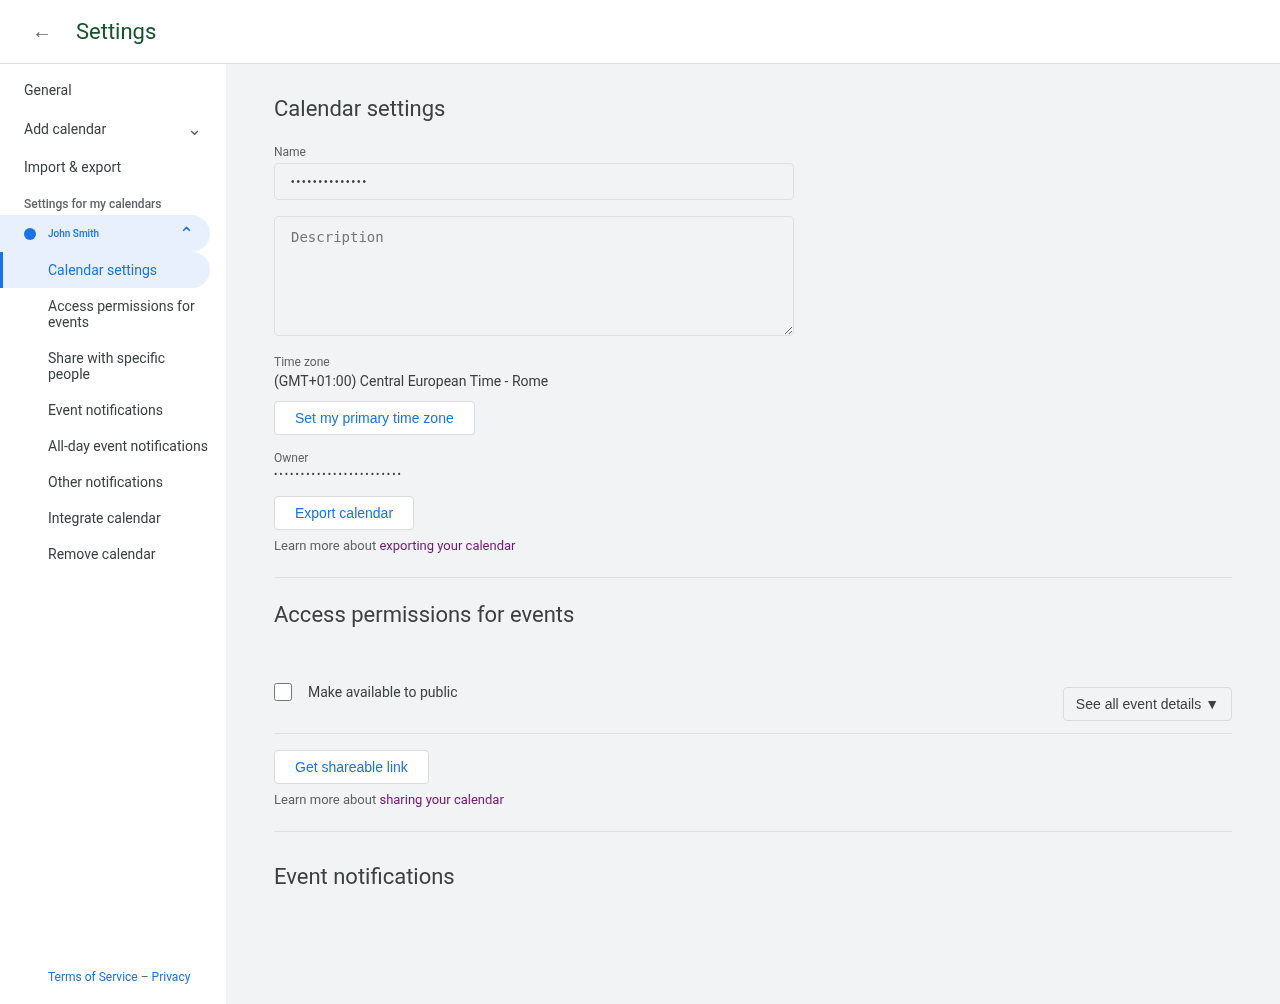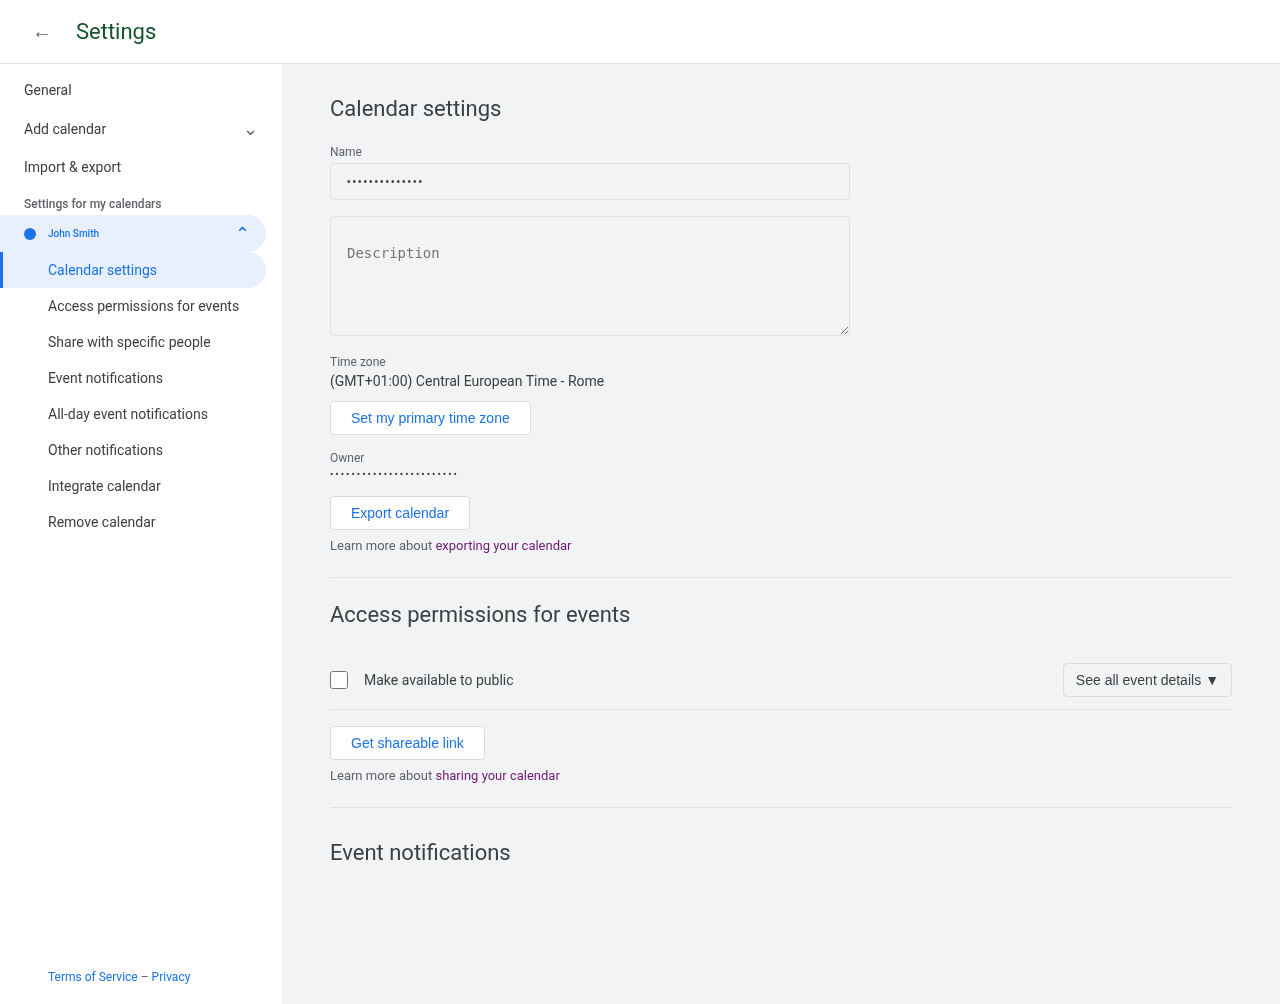--- a/index.html
+++ b/index.html
@@ -44,21 +44,21 @@
       color: #14532d;
     }
     
     .main {
       display: flex;
       flex: 1;
       overflow: hidden;
     }
     
     .sidebar {
-      width: 282px;
+      width: 226px;
       background: #fff;
       flex-shrink: 0;
       overflow-y: auto;
       padding: 8px 0;
     }
     .sidebar-item {
       padding: 10px 24px;
       cursor: pointer;
       font-size: 14px;
       color: #3c4043;
@@ -158,21 +158,21 @@
       background: #f1f3f4;
       border: 1px solid #e0e0e0;
       border-radius: 4px;
       font-size: 14px;
       color: #3c4043;
       outline: none;
     }
     .field-textarea {
       width: 520px;
       height: 120px;
-      padding: 28px 16px;
+      padding: 12px 16px;
       background: #f1f3f4;
       border: 1px solid #e0e0e0;
       border-radius: 4px;
       font-size: 14px;
       color: #3c4043;
       resize: vertical;
       outline: none;
     }
     
     .timezone-label {
@@ -244,20 +244,21 @@
       border: 1px solid #dadce0;
       background: #f1f3f4;
       color: #3c4043;
       padding: 8px 12px;
       border-radius: 4px;
       font-size: 14px;
       cursor: pointer;
       display: flex;
       align-items: center;
       gap: 4px;
+      margin-top: 24px;
     }
     
     .event-notif-title {
       font-size: 22px;
       font-weight: 400;
       color: #3c4043;
       margin-top: 32px;
     }
     
     .footer {

